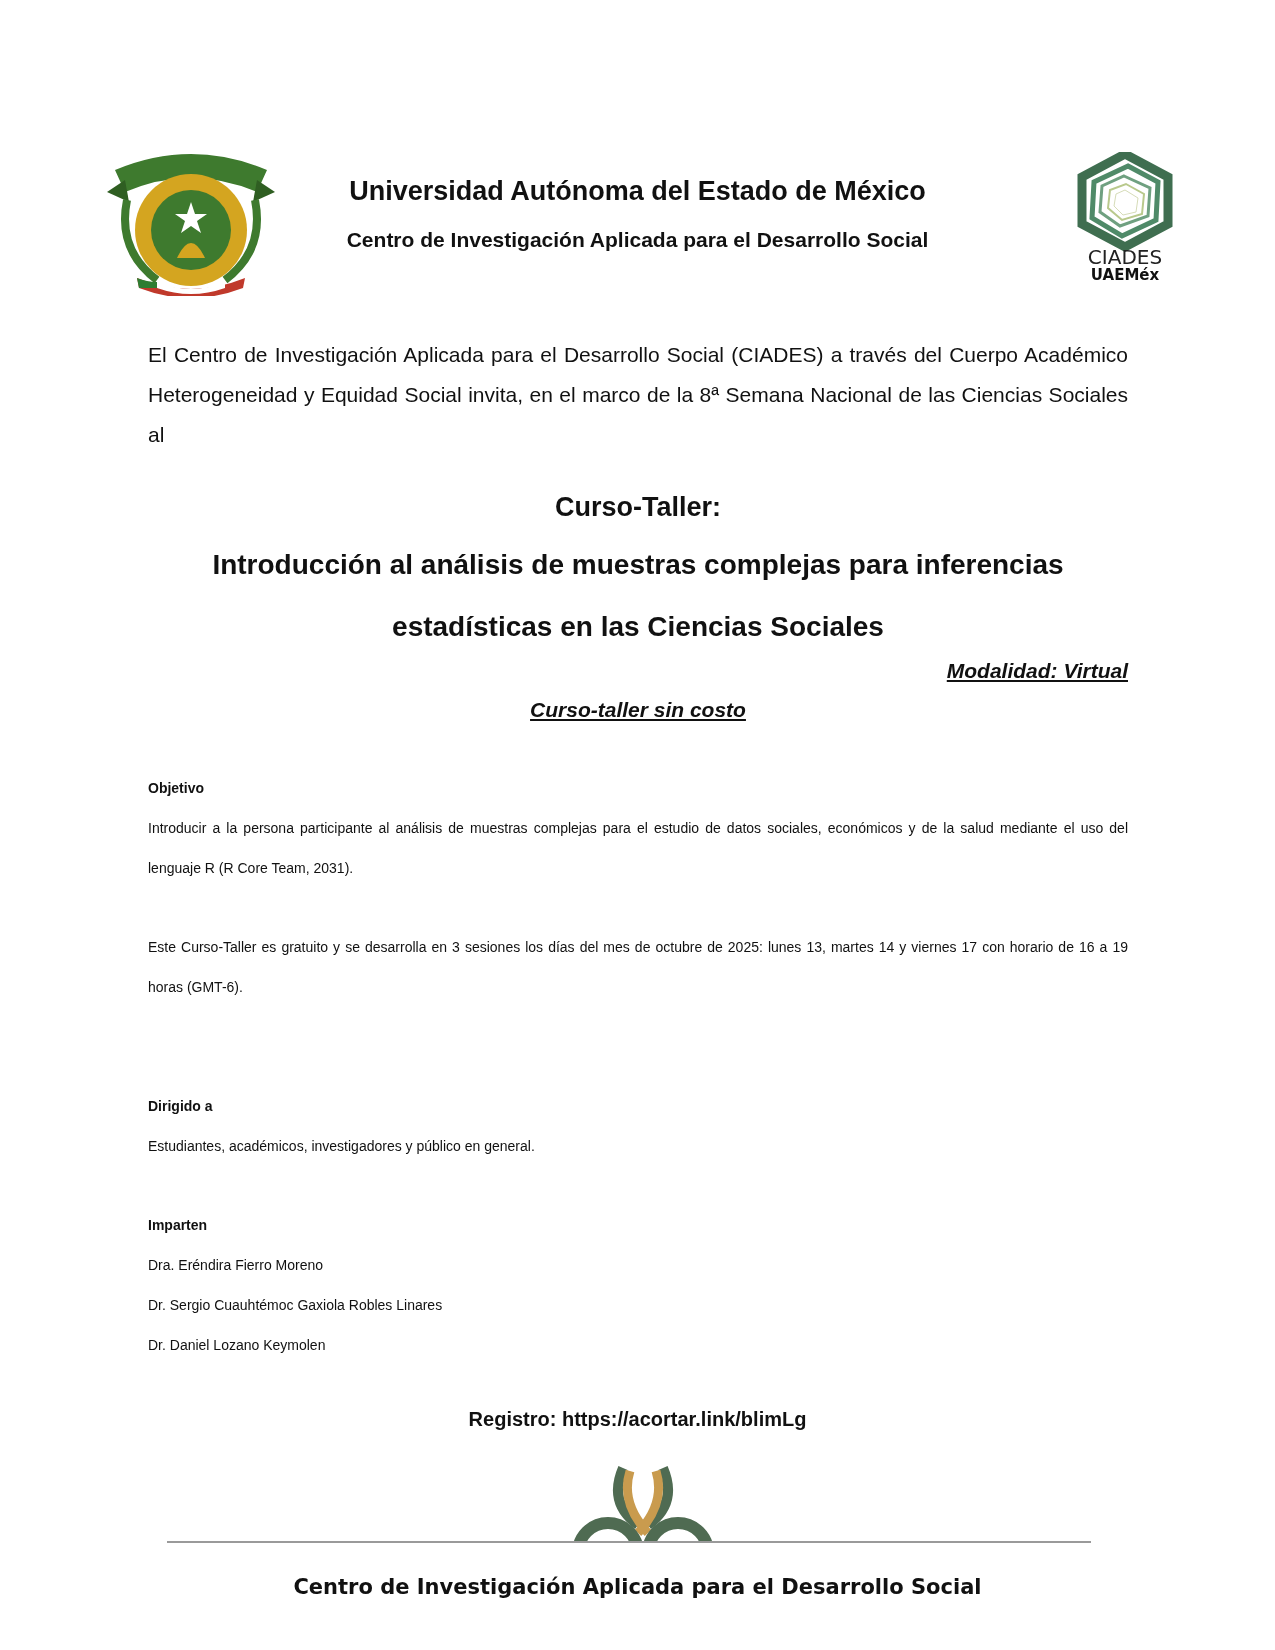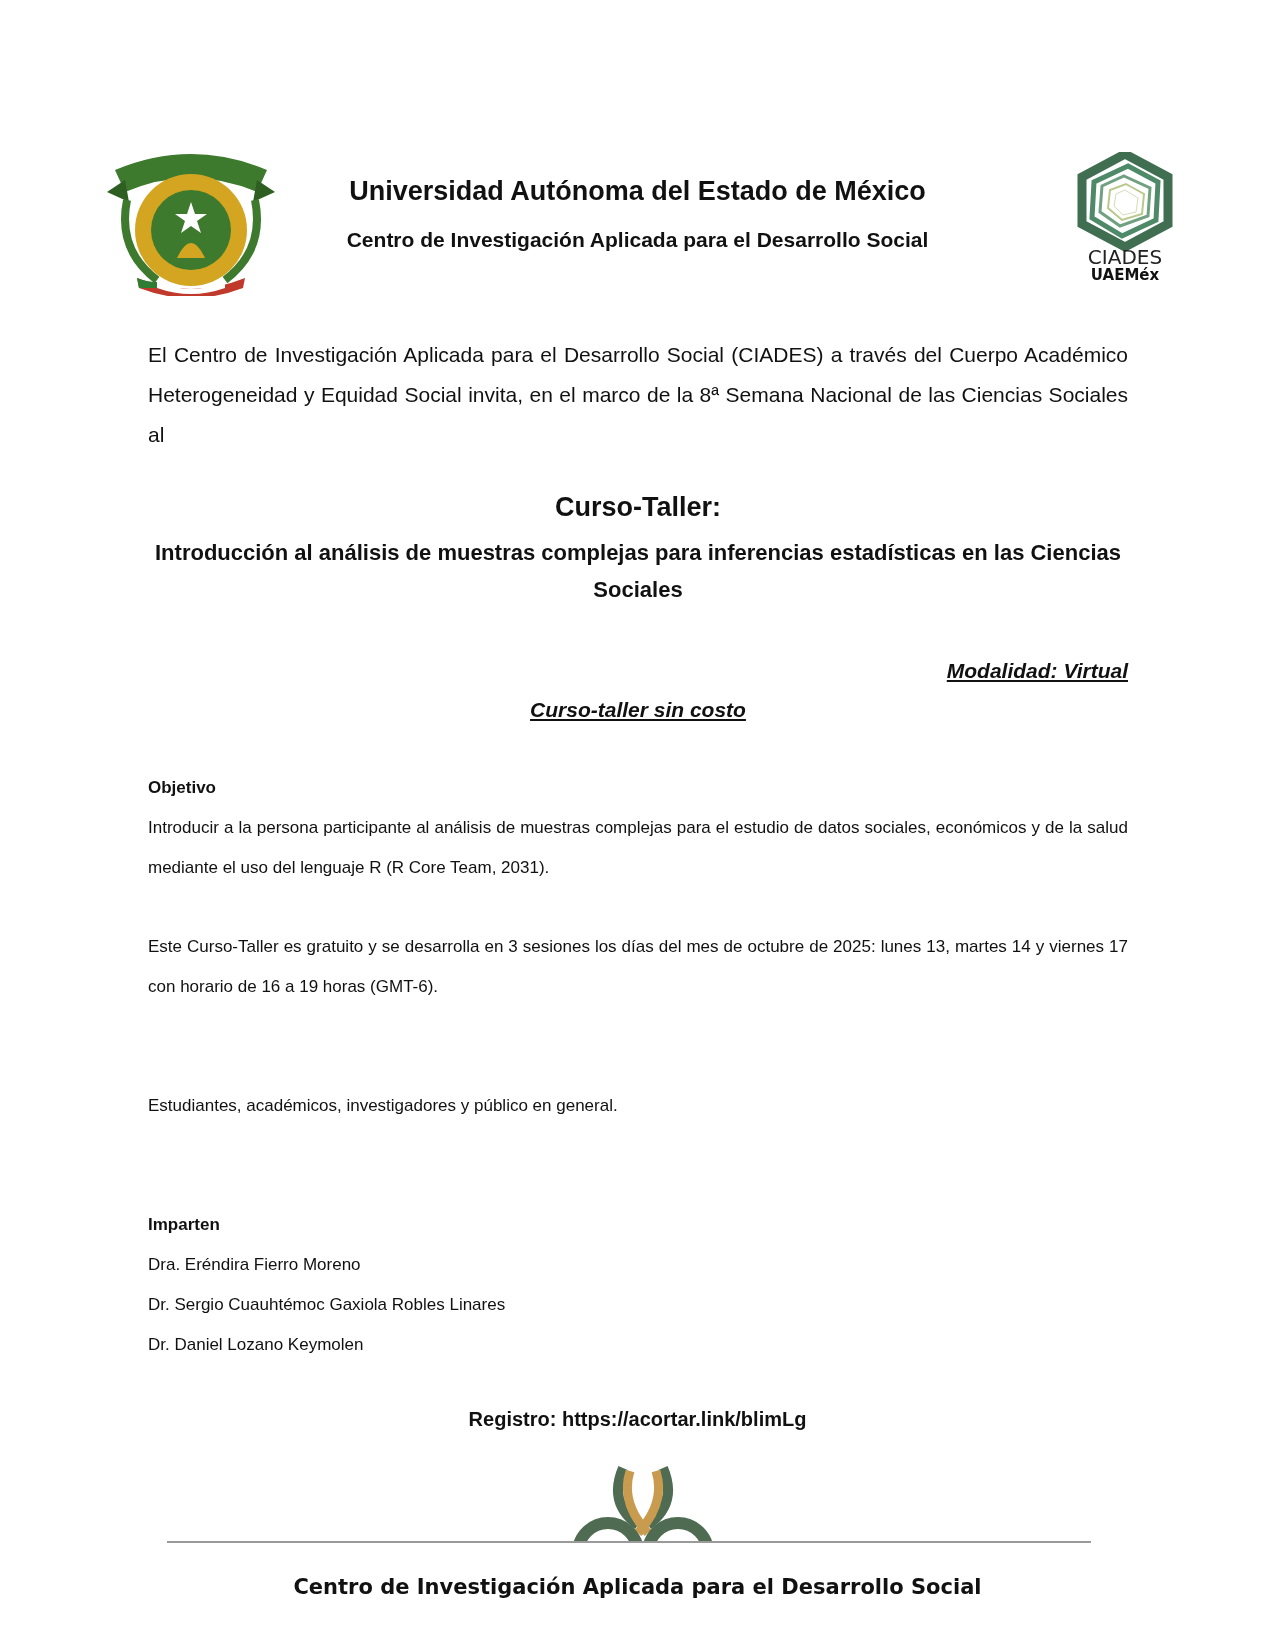--- a/index.html
+++ b/index.html
@@ -9,24 +9,24 @@
   .header-title { left: 0; width: 1275px; top: 176px; text-align: center;
                   font-size: 27px; font-weight: bold; }
   .header-sub { left: 0; width: 1275px; top: 228px; text-align: center;
                 font-size: 21px; font-weight: bold; }
   .logo-left { left: 107px; top: 140px; width: 168px; height: 156px; }
   .logo-right { left: 1070px; top: 152px; width: 110px; height: 130px; }
   .intro { left: 148px; top: 335px; width: 980px; font-size: 21px; line-height: 40px;
            text-align: justify; text-align-last: left; }
   .center-block { left: 148px; width: 980px; text-align: center; font-weight: bold; }
   .course-label { top: 492px; font-size: 27px; }
-  .course-title { top: 534px; font-size: 22px; line-height: 37px; }
+  .course-title { top: 534px; font-size: 28px; line-height: 62px; }
   .mode { top: 659px; font-size: 21px; font-style: italic; text-decoration: underline; text-align: right; }
   .cost { top: 698px; font-size: 21px; font-style: italic; text-decoration: underline; }
-  .section { left: 148px; width: 980px; font-size: 17px; line-height: 40px; }
+  .section { left: 148px; width: 980px; font-size: 14px; line-height: 40px; }
   .section .heading { font-weight: bold; }
   .section .body { text-align: justify; text-align-last: left; }
   .register { left: 0; width: 1275px; top: 1408px; text-align: center; font-size: 20px; font-weight: bold; }
   .footer-logo { left: 568px; top: 1463px; width: 150px; height: 80px; overflow: hidden; }
   .footer-line { left: 167px; top: 1541px; width: 924px; height: 2px; background: #9a9a9a; }
   .footer-text { left: 0; width: 1275px; top: 1575px; text-align: center;
                  font-family: "DejaVu Sans", sans-serif; font-size: 21px; font-weight: bold; }
 </style>
 </head>
 <body>
@@ -79,20 +79,21 @@
 <div class="abs section" style="top:768px;">
   <div class="heading">Objetivo</div>
   <div class="body">Introducir a la persona participante al análisis de muestras complejas para el estudio de datos sociales, económicos y de la salud mediante el uso del lenguaje R (R Core Team, 2031).</div>
 </div>
 
 <div class="abs section" style="top:927px;">
   <div class="body">Este Curso-Taller es gratuito y se desarrolla en 3 sesiones los días del mes de octubre de 2025: lunes 13, martes 14 y viernes 17 con horario de 16 a 19 horas (GMT-6).</div>
 </div>
 
 <div class="abs section" style="top:1086px;">
+  <div class="heading">Dirigido a</div>
   <div class="body">Estudiantes, académicos, investigadores y público en general.</div>
 </div>
 
 <div class="abs section" style="top:1205px;">
   <div class="heading">Imparten</div>
   <div>Dra. Eréndira Fierro Moreno</div>
   <div>Dr. Sergio Cuauhtémoc Gaxiola Robles Linares</div>
   <div>Dr. Daniel Lozano Keymolen</div>
 </div>
 

